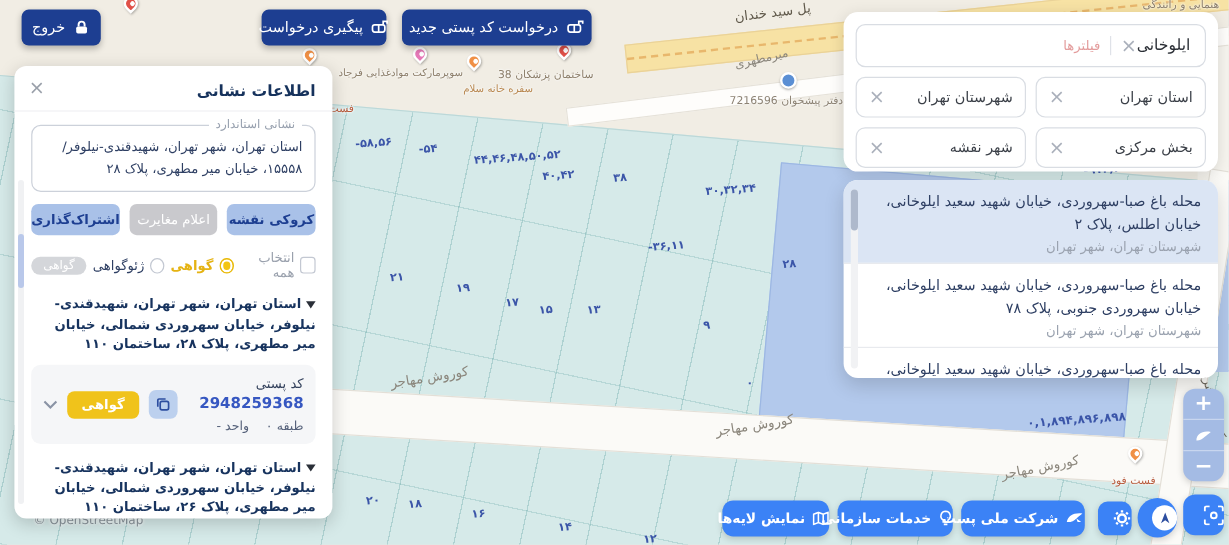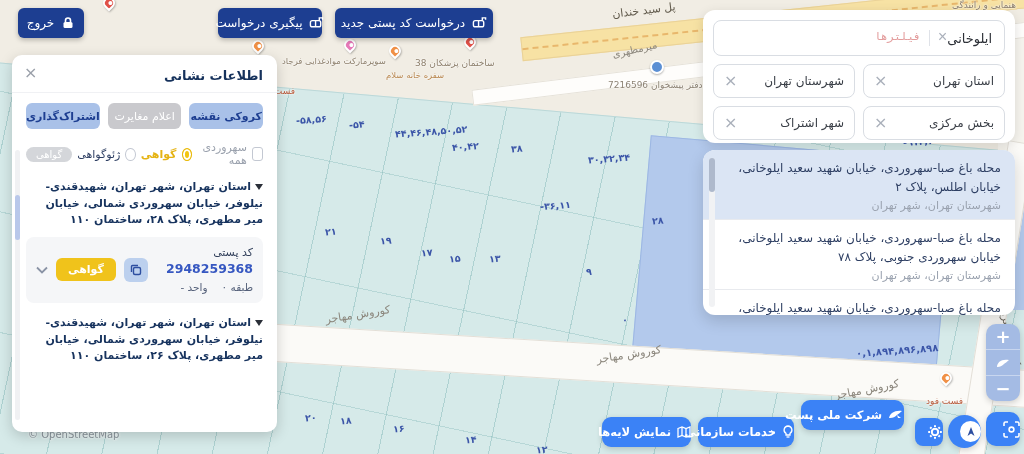--- a/index.html
+++ b/index.html
@@ -91,21 +91,21 @@
   .btn-copy { width:24px; height:24px; background:#bcd0ee; border:none; border-radius:6px;
               display:flex; align-items:center; justify-content:center; cursor:pointer; }
 
   
   .search-panel { position:absolute; left:703px; top:10px; width:312px; height:133px;
                   background:#fff; border-radius:12px; box-shadow:0 3px 12px rgba(0,0,0,.12);
                   padding:10px; direction:rtl; }
   .search-box { height:36px; border:1.5px solid #d9dde3; border-radius:8px; display:flex;
                 align-items:center; padding:0 12px; font-size:13px; }
   .search-value { color:#2b2f36; }
-  .search-left { margin-inline-start:auto; display:flex; gap:8px; direction:ltr;font-family:Liberation Mono, monospace; }
+  .search-left { margin-inline-start:auto; display:flex; align-items:center; gap:8px; direction:ltr; }
   .filters-lbl { color:#e39c9c; font-size:11px; cursor:pointer; }
   .vdiv { width:1px; height:16px; background:#dfe2e8; }
   .xmark { color:#aab0bb; font-size:16px; line-height:1; cursor:pointer; }
   .chips { margin-top:8px; display:grid; grid-template-columns:1fr 1fr; gap:8px; }
   .chip { height:34px; border:1.5px solid #d9dde3; border-radius:8px; display:flex;
           align-items:center; padding:0 10px; font-size:12px; color:#3a3f47; white-space:nowrap; cursor:pointer; }
   .chip .xmark { margin-inline-start:auto; }
 
   
   .results { position:absolute; left:703px; top:150px; width:312px; height:165px;
@@ -227,30 +227,34 @@
     </span>
     <span>درخواست کد پستی جدید</span>
   </button>
 
   <div class="addr-panel">
     <div class="addr-head">
       <span class="addr-title">اطلاعات نشانی</span>
       <span class="addr-close">×</span>
     </div>
 
+    <fieldset class="std-fieldset">
+      <legend>نشانی استاندارد</legend>
+      <div class="std-address">استان تهران، شهر تهران، شهیدقندی-نیلوفر/۱۵۵۵۸، خیابان میر مطهری، پلاک ۲۸</div>
+    </fieldset>
 
     <div class="act-row">
       <button class="btn-lite">کروکی نقشه</button>
       <button class="btn-gray">اعلام مغایرت</button>
       <button class="btn-lite">اشتراک‌گذاری</button>
     </div>
 
     <div class="sel-row">
       <span class="cb"></span>
-      <span class="lbl-gray">سهروردی همه</span>
+      <span class="lbl-gray">انتخاب همه</span>
       <span class="radio-on"></span>
       <span class="lbl-yellow">گواهی</span>
       <span class="radio-off"></span>
       <span class="lbl-navy">ژئوگواهی</span>
       <span class="cert-badge">گواهی</span>
     </div>
 
     <div class="addr-item">
       <span class="tri"></span><span>استان تهران، شهر تهران، شهیدقندی-نیلوفر، خیابان سهروردی شمالی، خیابان میر مطهری، پلاک ۲۸، ساختمان ۱۱۰</span>
     </div>
@@ -308,21 +312,21 @@
       </div>
       <div class="chip">
         <span>شهرستان تهران</span>
         <span class="xmark">×</span>
       </div>
       <div class="chip">
         <span>بخش مرکزی</span>
         <span class="xmark">×</span>
       </div>
       <div class="chip">
-        <span>شهر اشتراک</span>
+        <span>شهر نقشه</span>
         <span class="xmark">×</span>
       </div>
     </div>
   </div>
 
   <div class="results">
     <div class="res-item hl">
       <div class="res-title">محله باغ صبا-سهروردی، خیابان شهید سعید ایلوخانی، خیابان اطلس، پلاک ۲</div>
       <div class="res-sub">شهرستان تهران، شهر تهران</div>
     </div>
@@ -350,21 +354,21 @@
   </button>
   <button class="ctl-btn" style="left:698px;top:417px;width:96px;height:30px;">
     <span style="display:flex;">
       <svg width="12" height="14" viewBox="0 0 12 14" fill="none" stroke="#fff" stroke-width="1.3">
         <path d="M6 1 a4 4 0 0 1 2 7.4 V10 H4 V8.4 A4 4 0 0 1 6 1 Z"></path>
           <path d="M4.5 12 h3"></path>
       </svg>
     </span>
     <span>خدمات سازمانی</span>
   </button>
-  <button class="ctl-btn" style="left:801px;top:400px;width:103px;height:30px;">
+  <button class="ctl-btn" style="left:801px;top:417px;width:103px;height:30px;">
     <span style="display:flex;">
       <svg width="16" height="12" viewBox="0 0 16 12" fill="#fff">
         <path d="M1 9 C2 4 7 1 14 2 C12 4 10 5 9 6 C7 8 4 9.5 1 9 Z M9 6 L13 9 L10 9 Z"></path>
       </svg>
     </span>
     <span>شرکت ملی پست</span>
   </button>
   <button class="ctl-btn" style="left:915px;top:418px;width:28px;height:28px;border-radius:8px;">
     <span style="display:flex;">
       <svg width="16" height="16" viewBox="0 0 16 16" fill="none" stroke="#fff" stroke-width="2">

